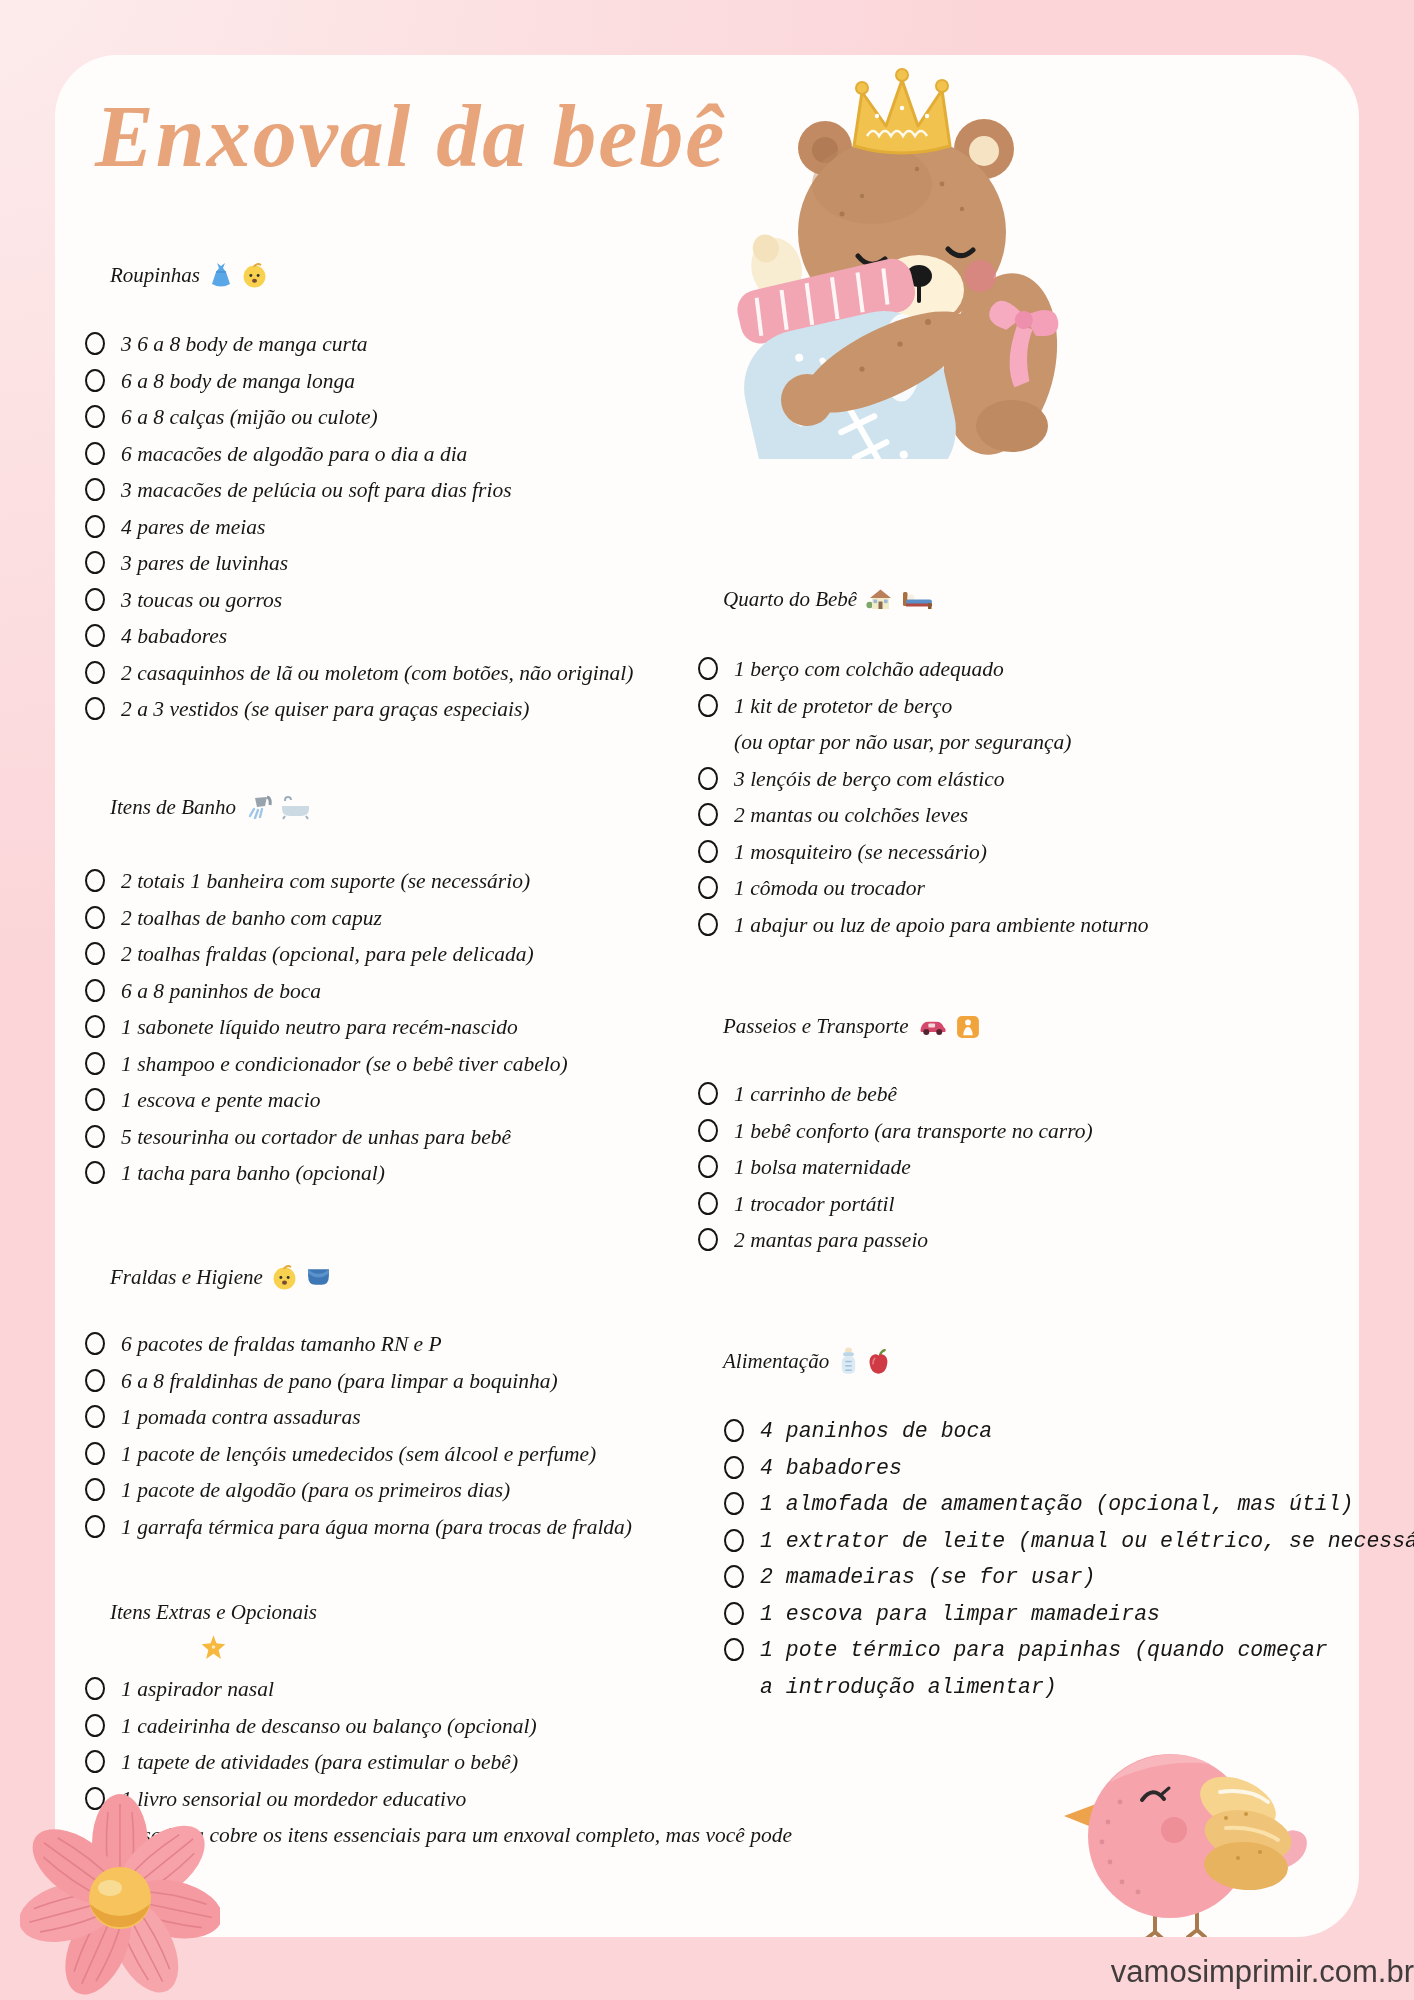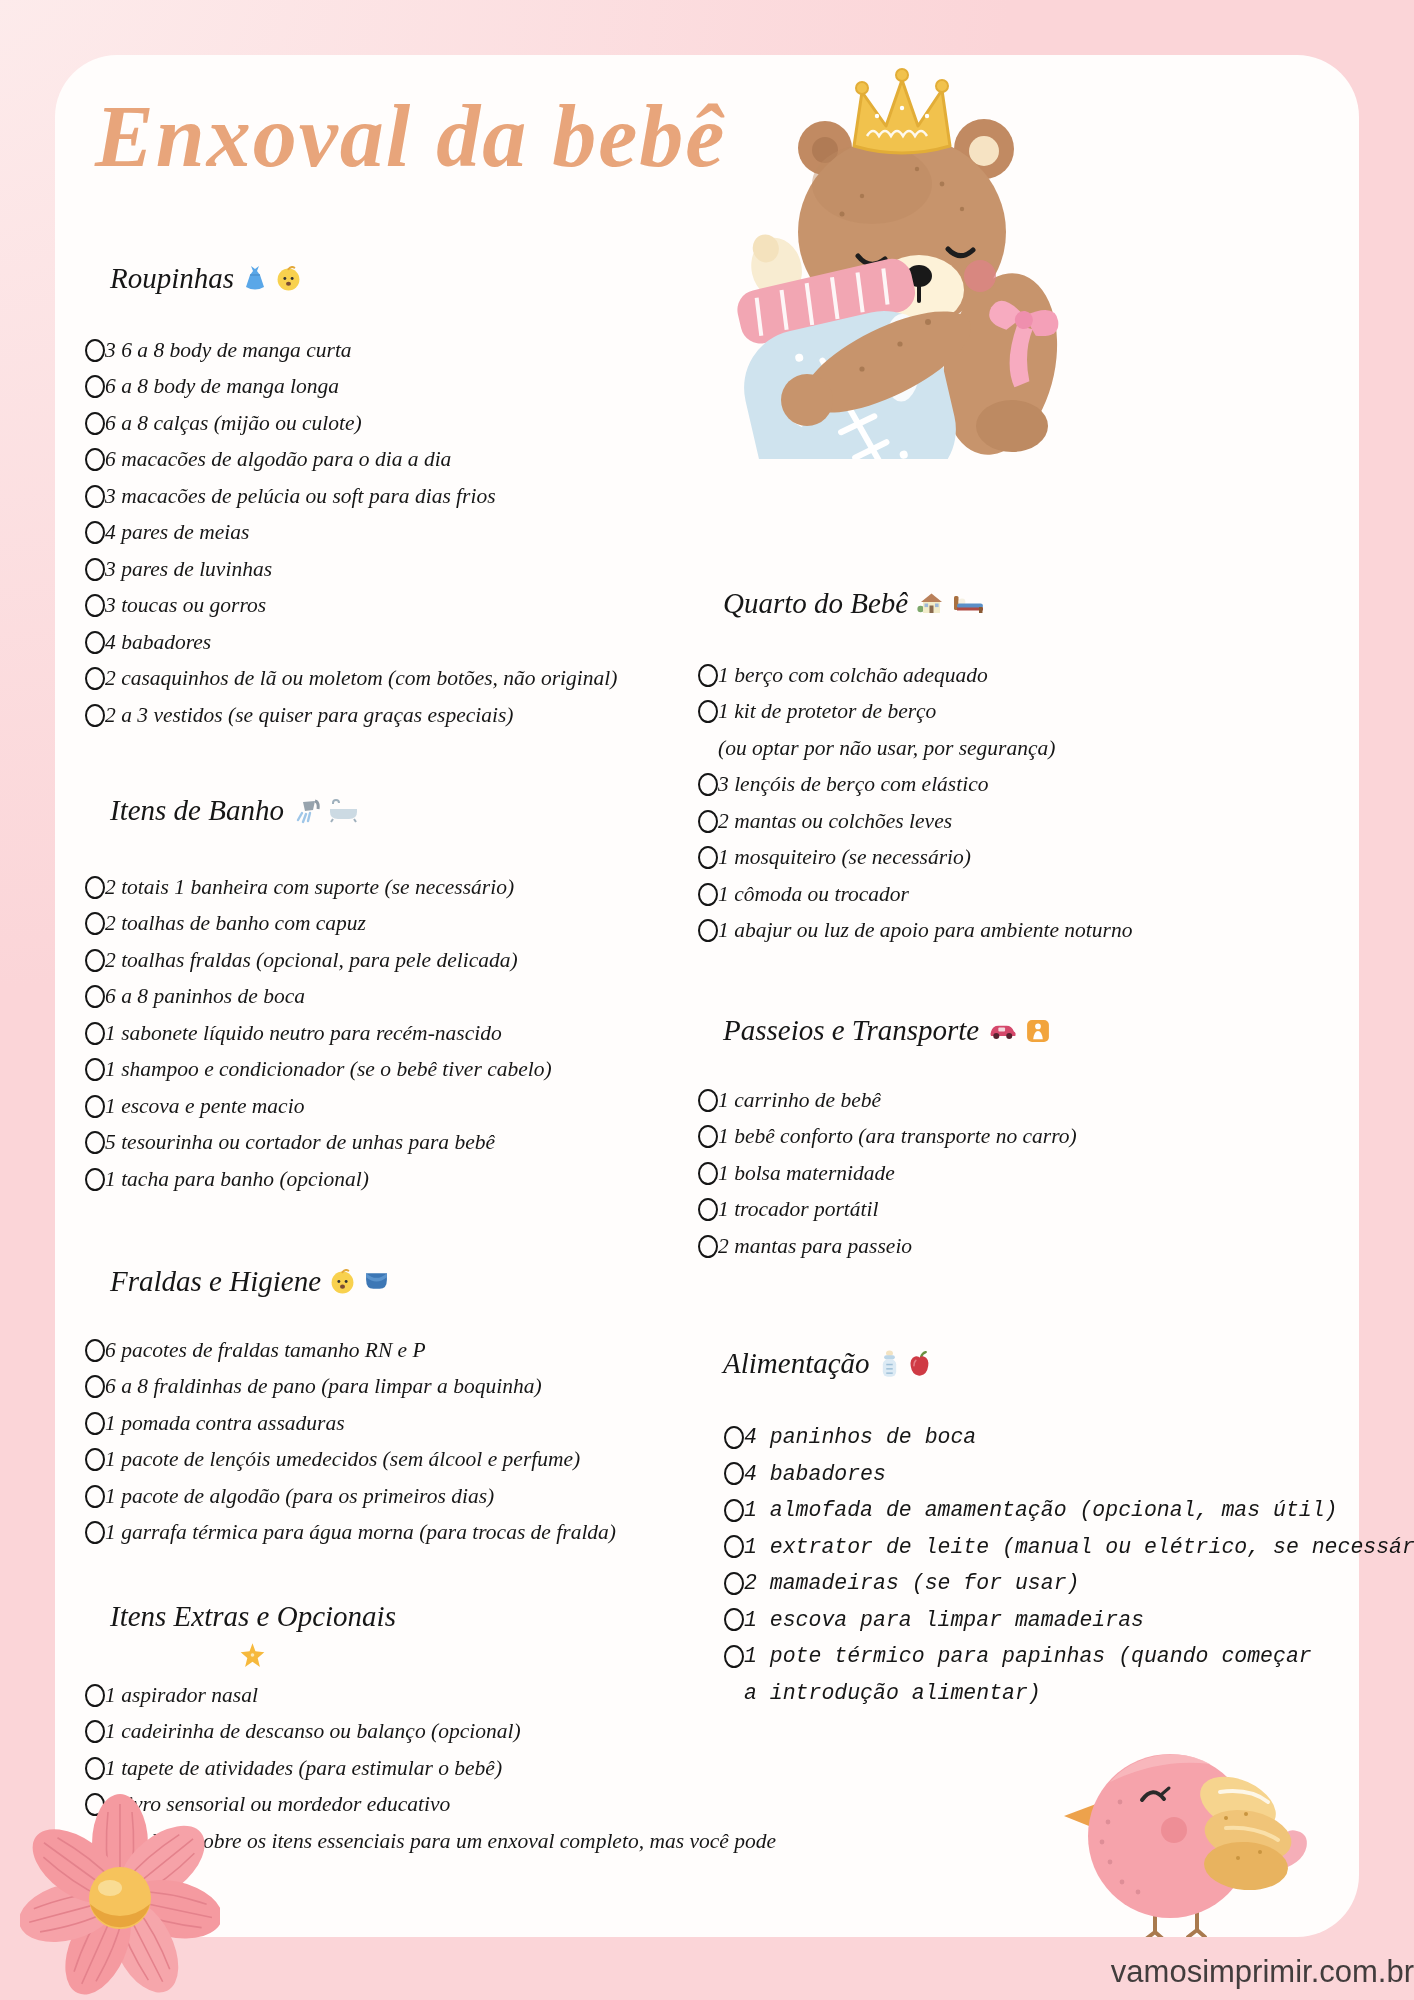--- a/index.html
+++ b/index.html
@@ -6,25 +6,25 @@
   body{width:1414px;height:2000px;position:relative;overflow:hidden;
        background:#fbd5d8;font-family:"Liberation Serif",serif;}
   .page{position:absolute;inset:0;
         background:radial-gradient(circle at -4% -4%, #fdeded 0%, #fbd5d8 42%);}
   .card{position:absolute;left:55px;top:55px;width:1304px;height:1882px;
         background:#fffdfc;border-radius:62px;z-index:1;}
   .title{position:absolute;left:95px;top:86px;margin:0;z-index:2;
          font-size:88px;font-style:italic;font-weight:bold;letter-spacing:2px;
          color:#e8a57b;font-family:"Liberation Serif",serif;white-space:nowrap;}
   .sec-header{position:absolute;z-index:2;display:flex;align-items:center;gap:9px;
-              font-size:29px;font-style:italic;color:#161616;white-space:nowrap;}
+              font-size:21px;font-style:italic;color:#161616;white-space:nowrap;}
   .sec-icon{display:inline-flex;align-items:center}
   .sec-icon svg{display:block}
   .sec-items{position:absolute;z-index:2;}
-  .item-row{display:flex;align-items:center;gap:0;height:36.5px;white-space:nowrap;}
+  .item-row{display:flex;gap:16px;height:36.5px;white-space:nowrap;}
   .cbx{width:20px;height:23px;border:2.6px solid #151515;border-radius:50%;
        flex:0 0 auto;background:#fffdfc;box-sizing:border-box;}
   .cbx.spacer{border-color:transparent;background:transparent;}
   .item-label{font-size:21.5px;font-style:italic;color:#161616;}
   .illus{position:absolute;z-index:3;}
   .footer-text{position:absolute;left:0;top:1944px;width:1414px;height:56px;z-index:4;
                display:flex;align-items:center;justify-content:flex-end;
                font-family:"Liberation Sans",sans-serif;font-size:31px;color:#423d3d;}
 </style>
 </head>

